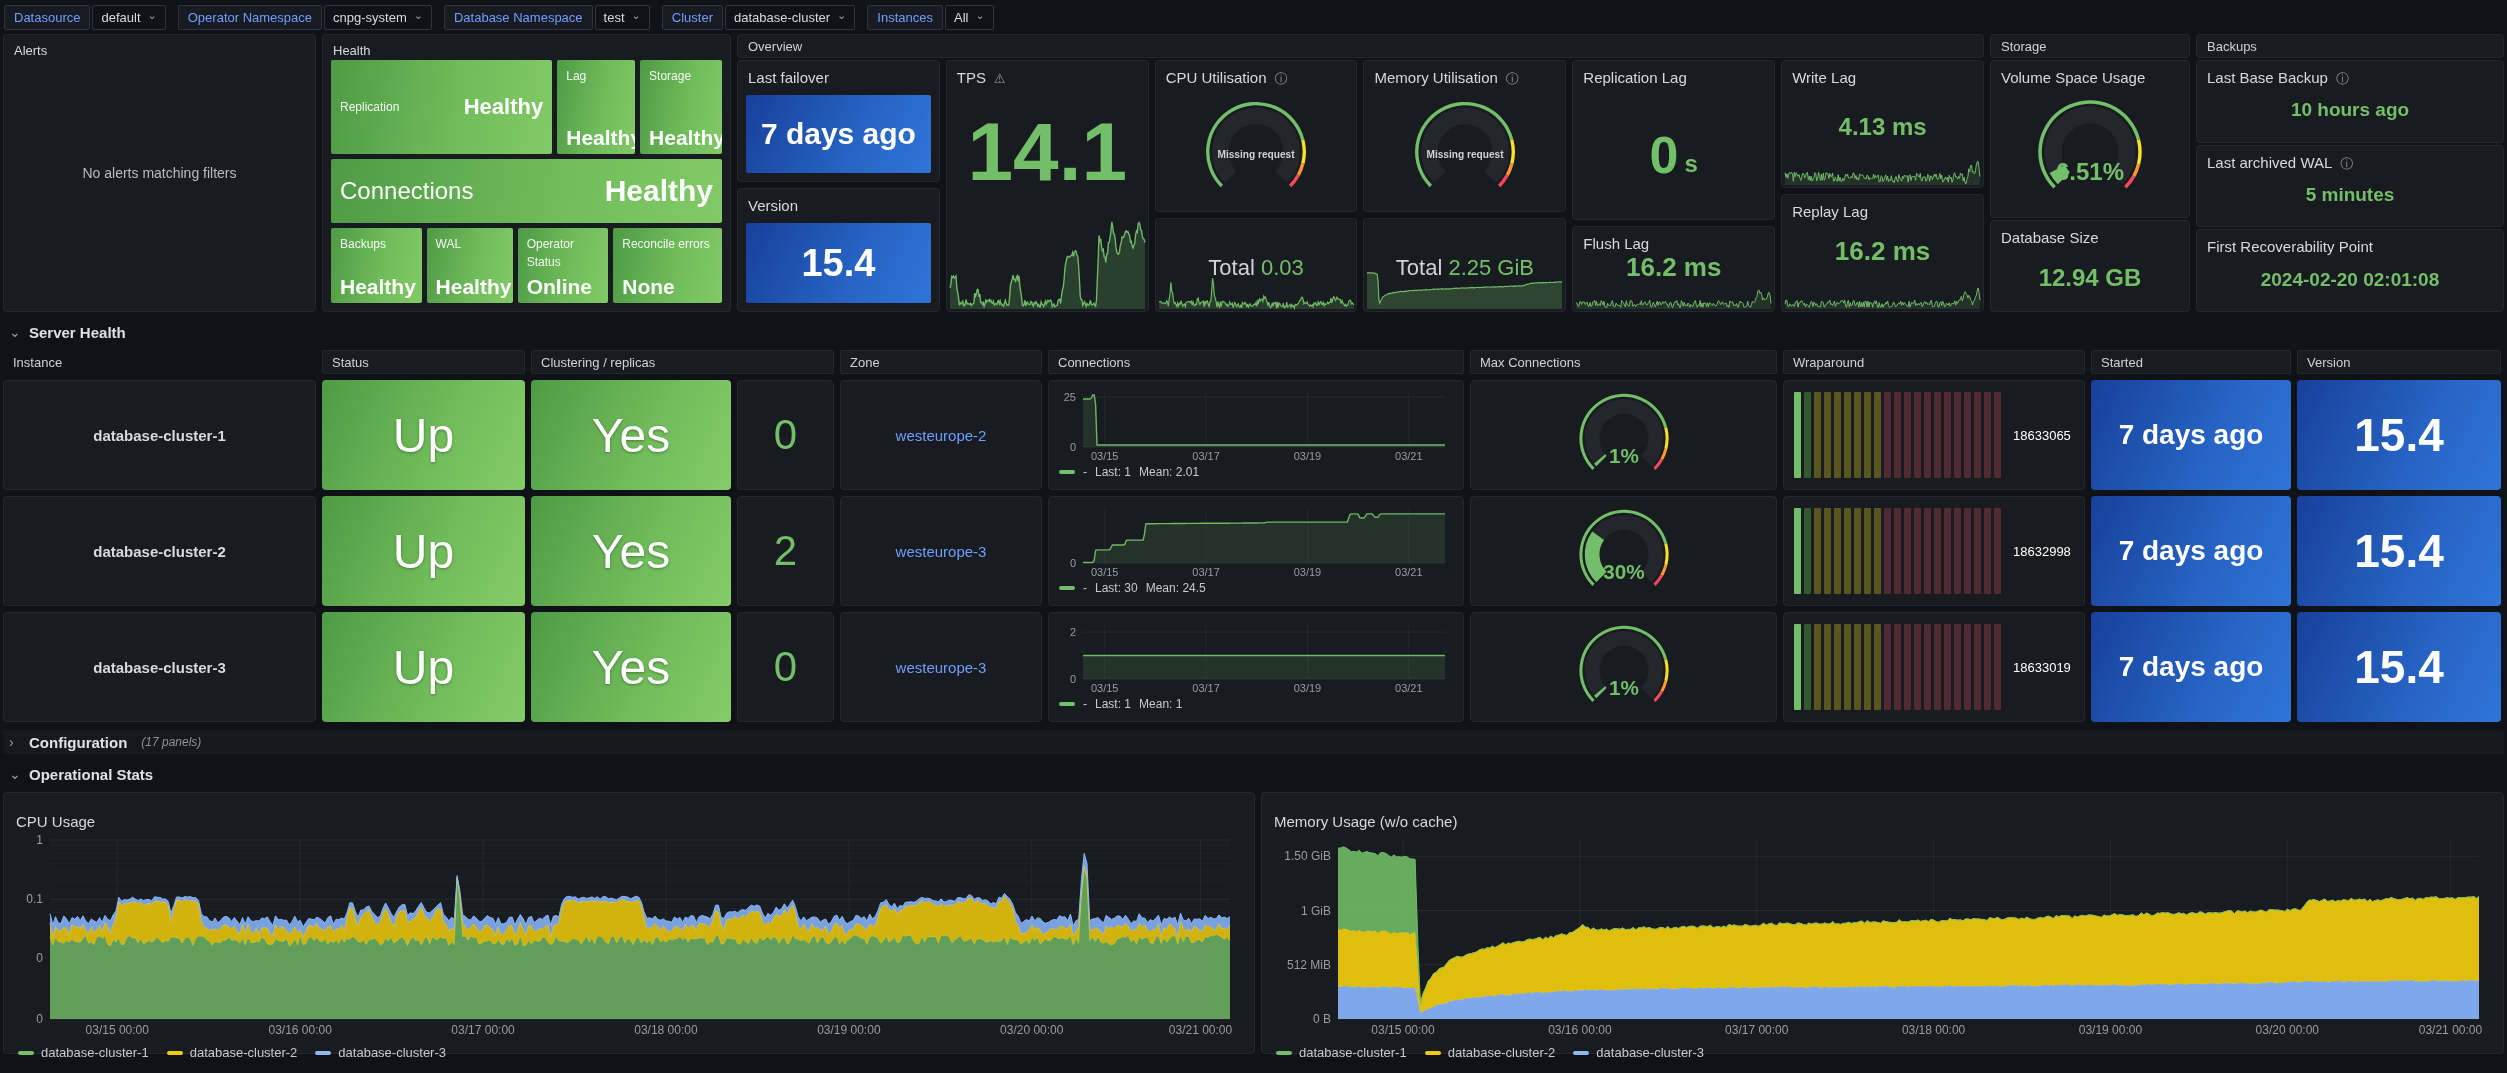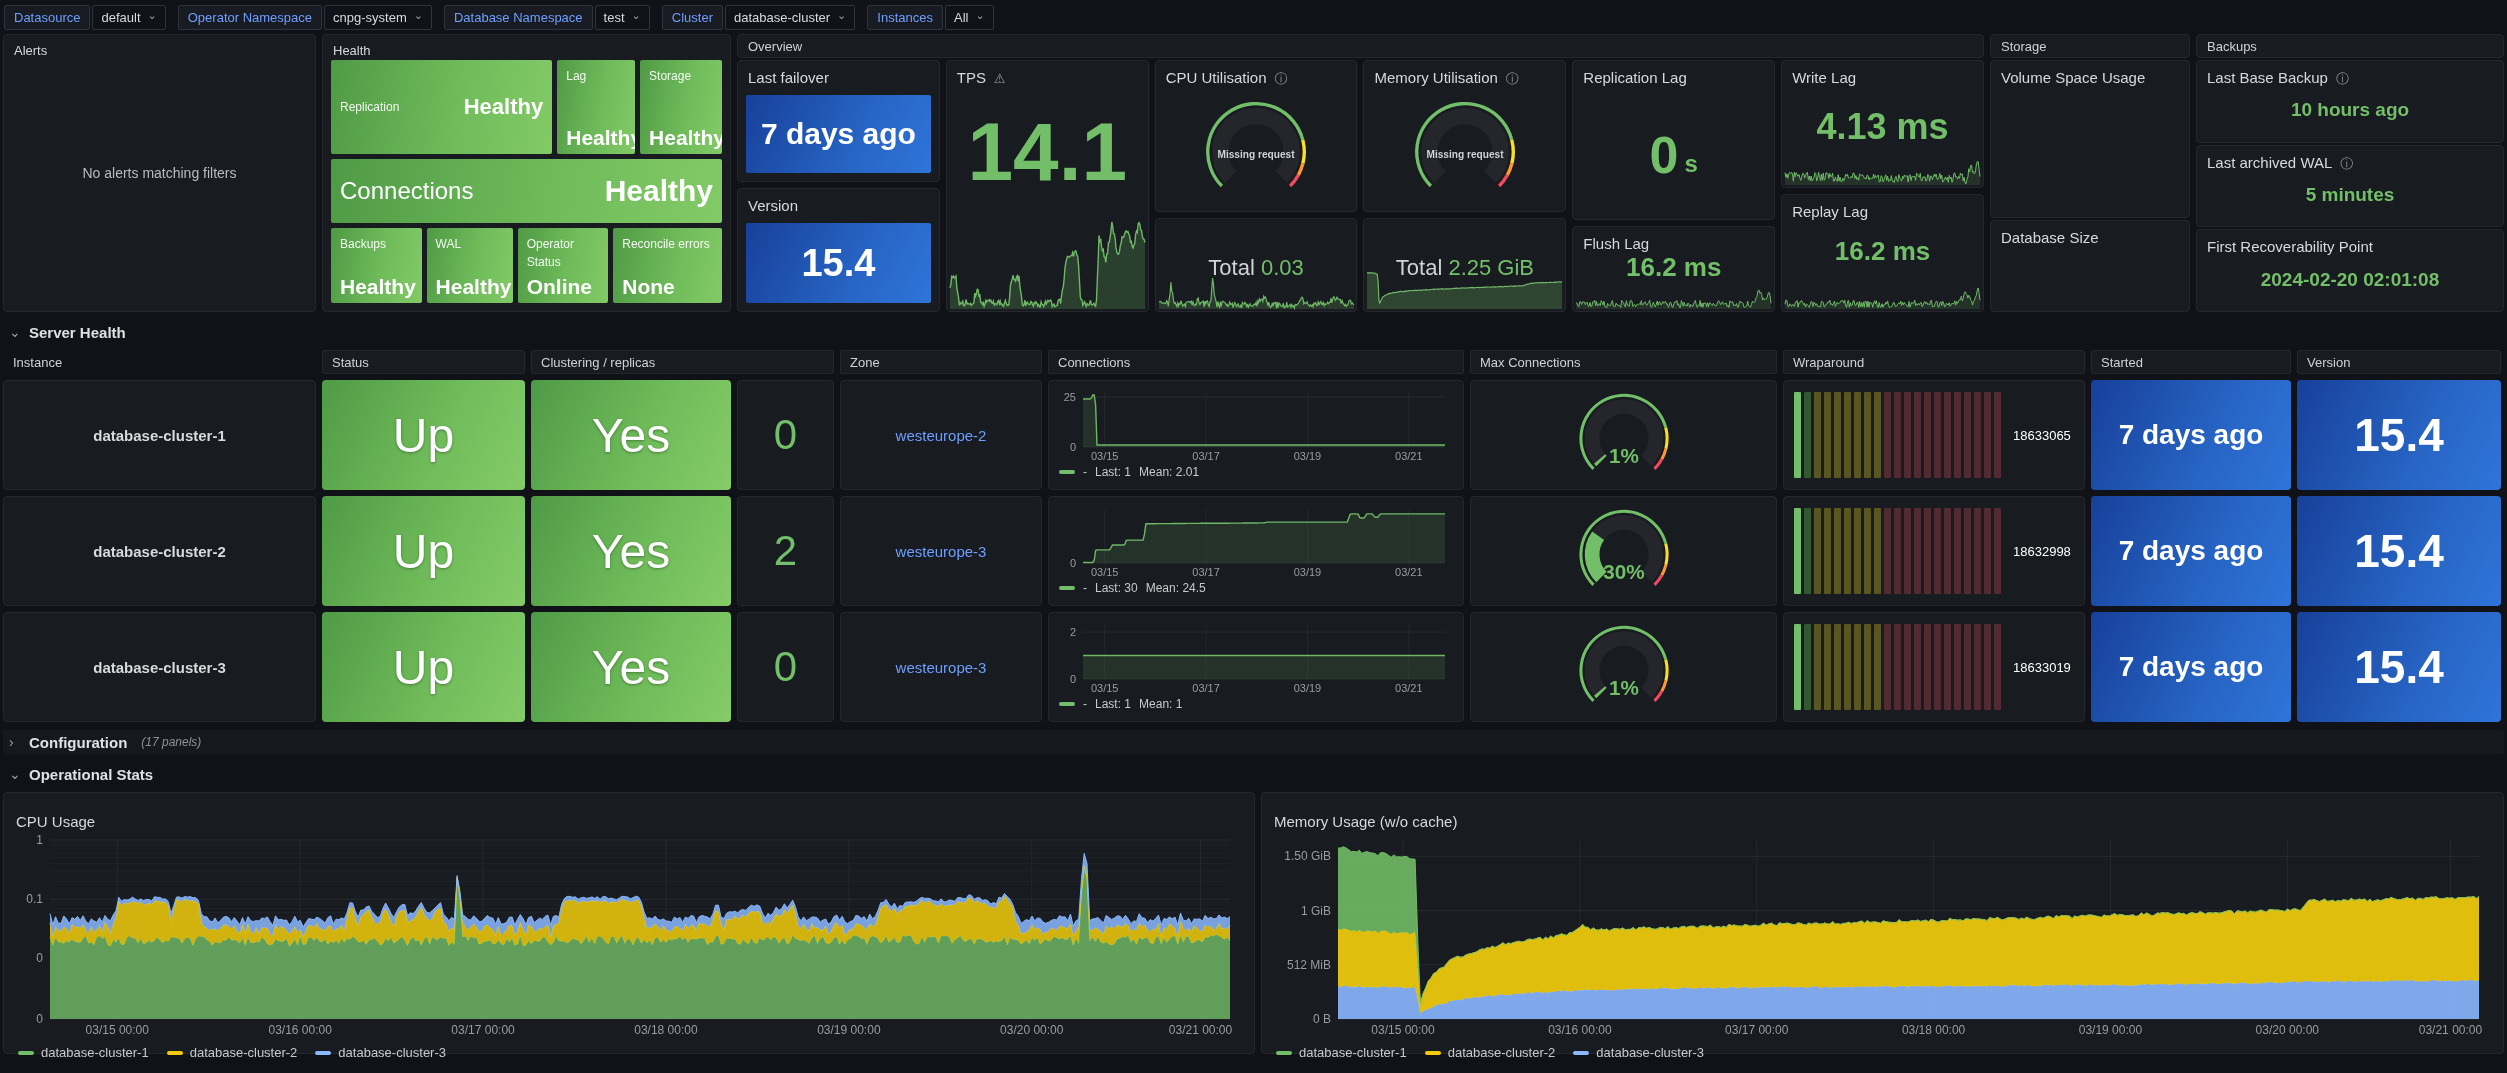--- a/index.html
+++ b/index.html
@@ -264,21 +264,21 @@
             <div class="spark-bottom" style="height:26px"><svg width="199" height="26" viewBox="0 0 199 26">
                   <path d="M2.0,18.8L2.9,19.1L3.9,21.6L4.8,22.7L5.7,17.8L6.7,17.9L7.6,20.3L8.5,17.8L9.5,18.0L10.4,18.0L11.3,20.6L12.3,18.6L13.2,18.2L14.1,22.1L15.1,22.3L16.0,18.3L16.9,22.4L17.9,22.2L18.8,17.8L19.7,17.8L20.7,16.3L21.6,21.6L22.5,17.2L23.5,22.1L24.4,20.9L25.3,19.6L26.3,21.5L27.2,16.6L28.1,18.6L29.1,20.9L30.0,17.2L30.9,22.8L31.9,23.0L32.8,23.6L33.7,19.4L34.7,21.4L35.6,21.6L36.5,21.6L37.5,18.4L38.4,16.6L39.3,22.1L40.3,22.7L41.2,22.5L42.1,19.2L43.1,20.9L44.0,21.5L44.9,21.0L45.9,22.0L46.8,23.5L47.7,16.4L48.7,17.8L49.6,18.6L50.5,21.7L51.4,23.0L52.4,16.7L53.3,21.0L54.2,21.4L55.2,22.3L56.1,17.0L57.0,16.6L58.0,17.3L58.9,22.4L59.8,21.1L60.8,20.6L61.7,22.6L62.6,20.8L63.6,20.3L64.5,20.6L65.4,19.6L66.4,20.7L67.3,16.7L68.2,21.1L69.2,20.5L70.1,18.8L71.0,17.7L72.0,20.2L72.9,21.2L73.8,19.4L74.8,18.7L75.7,16.3L76.6,22.0L77.6,23.4L78.5,20.7L79.4,18.1L80.4,21.3L81.3,23.0L82.2,20.5L83.2,17.1L84.1,21.3L85.0,17.9L86.0,18.2L86.9,20.9L87.8,19.9L88.8,17.5L89.7,19.3L90.6,18.6L91.6,17.2L92.5,20.3L93.4,19.9L94.4,23.3L95.3,21.4L96.2,18.0L97.2,19.2L98.1,23.1L99.0,23.1L100.0,19.6L100.9,17.7L101.8,18.4L102.8,16.5L103.7,21.0L104.6,19.7L105.6,23.3L106.5,23.4L107.4,16.6L108.4,19.1L109.3,22.2L110.2,18.2L111.2,21.7L112.1,20.8L113.0,22.1L114.0,19.0L114.9,20.6L115.8,23.2L116.8,20.4L117.7,21.4L118.6,22.8L119.6,20.0L120.5,17.5L121.4,16.5L122.4,21.5L123.3,23.4L124.2,20.8L125.2,21.8L126.1,16.4L127.0,23.0L128.0,19.1L128.9,23.3L129.8,18.8L130.8,19.3L131.7,19.0L132.6,22.8L133.6,18.8L134.5,22.8L135.4,18.8L136.4,19.1L137.3,20.6L138.2,21.5L139.2,19.4L140.1,20.2L141.0,21.8L142.0,22.1L142.9,20.5L143.8,17.6L144.8,16.7L145.7,18.7L146.6,20.7L147.6,18.9L148.5,17.7L149.4,20.2L150.3,19.8L151.3,19.8L152.2,18.8L153.1,22.5L154.1,21.2L155.0,23.4L155.9,16.9L156.9,18.3L157.8,18.2L158.7,17.7L159.7,21.7L160.6,21.2L161.5,21.5L162.5,19.5L163.4,22.9L164.3,23.2L165.3,18.7L166.2,17.0L167.1,18.7L168.1,18.3L169.0,19.4L169.9,22.9L170.9,23.3L171.8,22.5L172.7,22.0L173.7,17.1L174.6,21.7L175.5,22.7L176.5,23.1L177.4,20.7L178.3,17.5L179.3,17.9L180.2,18.6L181.1,17.4L182.1,13.7L183.0,12.3L183.9,7.0L184.9,5.9L185.8,9.2L186.7,8.0L187.7,10.4L188.6,16.1L189.5,13.9L190.5,15.5L191.4,15.4L192.3,15.1L193.3,12.9L194.2,9.2L195.1,8.3L196.1,11.8L197.0,19.3L197.0,25.0L196.1,25.0L195.1,25.0L194.2,25.0L193.3,25.0L192.3,25.0L191.4,25.0L190.5,25.0L189.5,25.0L188.6,25.0L187.7,25.0L186.7,25.0L185.8,25.0L184.9,25.0L183.9,25.0L183.0,25.0L182.1,25.0L181.1,25.0L180.2,25.0L179.3,25.0L178.3,25.0L177.4,25.0L176.5,25.0L175.5,25.0L174.6,25.0L173.7,25.0L172.7,25.0L171.8,25.0L170.9,25.0L169.9,25.0L169.0,25.0L168.1,25.0L167.1,25.0L166.2,25.0L165.3,25.0L164.3,25.0L163.4,25.0L162.5,25.0L161.5,25.0L160.6,25.0L159.7,25.0L158.7,25.0L157.8,25.0L156.9,25.0L155.9,25.0L155.0,25.0L154.1,25.0L153.1,25.0L152.2,25.0L151.3,25.0L150.3,25.0L149.4,25.0L148.5,25.0L147.6,25.0L146.6,25.0L145.7,25.0L144.8,25.0L143.8,25.0L142.9,25.0L142.0,25.0L141.0,25.0L140.1,25.0L139.2,25.0L138.2,25.0L137.3,25.0L136.4,25.0L135.4,25.0L134.5,25.0L133.6,25.0L132.6,25.0L131.7,25.0L130.8,25.0L129.8,25.0L128.9,25.0L128.0,25.0L127.0,25.0L126.1,25.0L125.2,25.0L124.2,25.0L123.3,25.0L122.4,25.0L121.4,25.0L120.5,25.0L119.6,25.0L118.6,25.0L117.7,25.0L116.8,25.0L115.8,25.0L114.9,25.0L114.0,25.0L113.0,25.0L112.1,25.0L111.2,25.0L110.2,25.0L109.3,25.0L108.4,25.0L107.4,25.0L106.5,25.0L105.6,25.0L104.6,25.0L103.7,25.0L102.8,25.0L101.8,25.0L100.9,25.0L100.0,25.0L99.0,25.0L98.1,25.0L97.2,25.0L96.2,25.0L95.3,25.0L94.4,25.0L93.4,25.0L92.5,25.0L91.6,25.0L90.6,25.0L89.7,25.0L88.8,25.0L87.8,25.0L86.9,25.0L86.0,25.0L85.0,25.0L84.1,25.0L83.2,25.0L82.2,25.0L81.3,25.0L80.4,25.0L79.4,25.0L78.5,25.0L77.6,25.0L76.6,25.0L75.7,25.0L74.8,25.0L73.8,25.0L72.9,25.0L72.0,25.0L71.0,25.0L70.1,25.0L69.2,25.0L68.2,25.0L67.3,25.0L66.4,25.0L65.4,25.0L64.5,25.0L63.6,25.0L62.6,25.0L61.7,25.0L60.8,25.0L59.8,25.0L58.9,25.0L58.0,25.0L57.0,25.0L56.1,25.0L55.2,25.0L54.2,25.0L53.3,25.0L52.4,25.0L51.4,25.0L50.5,25.0L49.6,25.0L48.7,25.0L47.7,25.0L46.8,25.0L45.9,25.0L44.9,25.0L44.0,25.0L43.1,25.0L42.1,25.0L41.2,25.0L40.3,25.0L39.3,25.0L38.4,25.0L37.5,25.0L36.5,25.0L35.6,25.0L34.7,25.0L33.7,25.0L32.8,25.0L31.9,25.0L30.9,25.0L30.0,25.0L29.1,25.0L28.1,25.0L27.2,25.0L26.3,25.0L25.3,25.0L24.4,25.0L23.5,25.0L22.5,25.0L21.6,25.0L20.7,25.0L19.7,25.0L18.8,25.0L17.9,25.0L16.9,25.0L16.0,25.0L15.1,25.0L14.1,25.0L13.2,25.0L12.3,25.0L11.3,25.0L10.4,25.0L9.5,25.0L8.5,25.0L7.6,25.0L6.7,25.0L5.7,25.0L4.8,25.0L3.9,25.0L2.9,25.0L2.0,25.0Z" fill="#73bf69" fill-opacity="0.15" stroke="none"></path>
                   <path d="M2.0,18.8L2.9,19.1L3.9,21.6L4.8,22.7L5.7,17.8L6.7,17.9L7.6,20.3L8.5,17.8L9.5,18.0L10.4,18.0L11.3,20.6L12.3,18.6L13.2,18.2L14.1,22.1L15.1,22.3L16.0,18.3L16.9,22.4L17.9,22.2L18.8,17.8L19.7,17.8L20.7,16.3L21.6,21.6L22.5,17.2L23.5,22.1L24.4,20.9L25.3,19.6L26.3,21.5L27.2,16.6L28.1,18.6L29.1,20.9L30.0,17.2L30.9,22.8L31.9,23.0L32.8,23.6L33.7,19.4L34.7,21.4L35.6,21.6L36.5,21.6L37.5,18.4L38.4,16.6L39.3,22.1L40.3,22.7L41.2,22.5L42.1,19.2L43.1,20.9L44.0,21.5L44.9,21.0L45.9,22.0L46.8,23.5L47.7,16.4L48.7,17.8L49.6,18.6L50.5,21.7L51.4,23.0L52.4,16.7L53.3,21.0L54.2,21.4L55.2,22.3L56.1,17.0L57.0,16.6L58.0,17.3L58.9,22.4L59.8,21.1L60.8,20.6L61.7,22.6L62.6,20.8L63.6,20.3L64.5,20.6L65.4,19.6L66.4,20.7L67.3,16.7L68.2,21.1L69.2,20.5L70.1,18.8L71.0,17.7L72.0,20.2L72.9,21.2L73.8,19.4L74.8,18.7L75.7,16.3L76.6,22.0L77.6,23.4L78.5,20.7L79.4,18.1L80.4,21.3L81.3,23.0L82.2,20.5L83.2,17.1L84.1,21.3L85.0,17.9L86.0,18.2L86.9,20.9L87.8,19.9L88.8,17.5L89.7,19.3L90.6,18.6L91.6,17.2L92.5,20.3L93.4,19.9L94.4,23.3L95.3,21.4L96.2,18.0L97.2,19.2L98.1,23.1L99.0,23.1L100.0,19.6L100.9,17.7L101.8,18.4L102.8,16.5L103.7,21.0L104.6,19.7L105.6,23.3L106.5,23.4L107.4,16.6L108.4,19.1L109.3,22.2L110.2,18.2L111.2,21.7L112.1,20.8L113.0,22.1L114.0,19.0L114.9,20.6L115.8,23.2L116.8,20.4L117.7,21.4L118.6,22.8L119.6,20.0L120.5,17.5L121.4,16.5L122.4,21.5L123.3,23.4L124.2,20.8L125.2,21.8L126.1,16.4L127.0,23.0L128.0,19.1L128.9,23.3L129.8,18.8L130.8,19.3L131.7,19.0L132.6,22.8L133.6,18.8L134.5,22.8L135.4,18.8L136.4,19.1L137.3,20.6L138.2,21.5L139.2,19.4L140.1,20.2L141.0,21.8L142.0,22.1L142.9,20.5L143.8,17.6L144.8,16.7L145.7,18.7L146.6,20.7L147.6,18.9L148.5,17.7L149.4,20.2L150.3,19.8L151.3,19.8L152.2,18.8L153.1,22.5L154.1,21.2L155.0,23.4L155.9,16.9L156.9,18.3L157.8,18.2L158.7,17.7L159.7,21.7L160.6,21.2L161.5,21.5L162.5,19.5L163.4,22.9L164.3,23.2L165.3,18.7L166.2,17.0L167.1,18.7L168.1,18.3L169.0,19.4L169.9,22.9L170.9,23.3L171.8,22.5L172.7,22.0L173.7,17.1L174.6,21.7L175.5,22.7L176.5,23.1L177.4,20.7L178.3,17.5L179.3,17.9L180.2,18.6L181.1,17.4L182.1,13.7L183.0,12.3L183.9,7.0L184.9,5.9L185.8,9.2L186.7,8.0L187.7,10.4L188.6,16.1L189.5,13.9L190.5,15.5L191.4,15.4L192.3,15.1L193.3,12.9L194.2,9.2L195.1,8.3L196.1,11.8L197.0,19.3" fill="none" stroke="#73bf69" stroke-width="1" stroke-opacity="0.95"></path>
                 </svg></div>
           </div>
         </div>
         <div class="ov-col">
           <div class="panel" style="height:128px">
             <div class="ptitle">Write Lag</div>
             <div class="stat-center" style="top:40px;bottom:34px">
-              <span class="gv" style="font-size:36px;font-weight:700">4.13 ms</span>
+              <span class="gv" style="font-size:24px;font-weight:700">4.13 ms</span>
             </div>
             <div class="spark-bottom" style="height:32px"><svg width="199" height="32" viewBox="0 0 199 32">
                   <path d="M2.0,18.6L2.9,23.3L3.9,19.9L4.8,24.3L5.7,20.1L6.7,18.4L7.6,19.7L8.5,18.4L9.5,19.9L10.4,27.2L11.3,18.1L12.3,22.7L13.2,18.6L14.1,20.5L15.1,22.3L16.0,20.6L16.9,24.2L17.9,26.4L18.8,22.3L19.7,19.4L20.7,19.7L21.6,24.1L22.5,22.0L23.5,18.9L24.4,18.3L25.3,25.6L26.3,22.0L27.2,26.6L28.1,22.0L29.1,27.0L30.0,25.0L30.9,23.9L31.9,18.6L32.8,19.6L33.7,26.9L34.7,24.1L35.6,18.3L36.5,22.6L37.5,26.5L38.4,20.1L39.3,26.3L40.3,19.0L41.2,26.2L42.1,24.7L43.1,18.6L44.0,20.0L44.9,19.5L45.9,24.5L46.8,19.4L47.7,22.4L48.7,22.5L49.6,19.2L50.5,27.2L51.4,26.8L52.4,22.9L53.3,26.6L54.2,27.4L55.2,20.6L56.1,27.1L57.0,23.1L58.0,27.6L58.9,27.6L59.8,24.1L60.8,26.7L61.7,24.7L62.6,20.4L63.6,22.0L64.5,20.1L65.4,23.9L66.4,24.2L67.3,24.0L68.2,22.4L69.2,23.7L70.1,19.0L71.0,19.1L72.0,24.4L72.9,21.5L73.8,25.5L74.8,23.6L75.7,26.2L76.6,20.0L77.6,20.9L78.5,21.5L79.4,20.6L80.4,22.4L81.3,24.3L82.2,23.6L83.2,25.1L84.1,21.0L85.0,21.6L86.0,25.9L86.9,23.5L87.8,24.5L88.8,24.6L89.7,24.3L90.6,20.1L91.6,24.3L92.5,21.4L93.4,23.4L94.4,22.5L95.3,20.9L96.2,27.8L97.2,27.7L98.1,21.7L99.0,22.7L100.0,27.9L100.9,25.9L101.8,22.9L102.8,20.8L103.7,26.5L104.6,22.2L105.6,27.4L106.5,25.8L107.4,26.3L108.4,21.6L109.3,27.3L110.2,26.8L111.2,28.5L112.1,24.2L113.0,22.3L114.0,26.1L114.9,27.8L115.8,20.5L116.8,24.0L117.7,25.2L118.6,27.2L119.6,22.1L120.5,24.5L121.4,21.0L122.4,22.2L123.3,22.1L124.2,21.7L125.2,28.1L126.1,21.7L127.0,20.6L128.0,26.5L128.9,22.5L129.8,22.4L130.8,22.5L131.7,22.4L132.6,26.2L133.6,19.3L134.5,20.1L135.4,22.1L136.4,23.3L137.3,19.4L138.2,26.7L139.2,26.7L140.1,22.8L141.0,23.5L142.0,22.6L142.9,27.2L143.8,26.1L144.8,20.4L145.7,21.6L146.6,27.3L147.6,22.0L148.5,22.1L149.4,25.6L150.3,23.6L151.3,20.2L152.2,22.6L153.1,20.0L154.1,25.1L155.0,25.4L155.9,23.6L156.9,19.4L157.8,24.8L158.7,21.1L159.7,28.0L160.6,27.5L161.5,24.6L162.5,22.9L163.4,25.9L164.3,23.3L165.3,28.2L166.2,21.3L167.1,24.7L168.1,23.0L169.0,28.3L169.9,25.7L170.9,19.5L171.8,18.9L172.7,23.0L173.7,22.6L174.6,25.1L175.5,22.5L176.5,24.3L177.4,19.0L178.3,21.2L179.3,19.8L180.2,27.0L181.1,23.2L182.1,29.0L183.0,29.8L183.9,25.7L184.9,22.9L185.8,14.7L186.7,17.9L187.7,11.5L188.6,11.2L189.5,18.3L190.5,17.2L191.4,19.8L192.3,18.3L193.3,11.0L194.2,7.8L195.1,7.5L196.1,15.2L197.0,22.6L197.0,31.0L196.1,31.0L195.1,31.0L194.2,31.0L193.3,31.0L192.3,31.0L191.4,31.0L190.5,31.0L189.5,31.0L188.6,31.0L187.7,31.0L186.7,31.0L185.8,31.0L184.9,31.0L183.9,31.0L183.0,31.0L182.1,31.0L181.1,31.0L180.2,31.0L179.3,31.0L178.3,31.0L177.4,31.0L176.5,31.0L175.5,31.0L174.6,31.0L173.7,31.0L172.7,31.0L171.8,31.0L170.9,31.0L169.9,31.0L169.0,31.0L168.1,31.0L167.1,31.0L166.2,31.0L165.3,31.0L164.3,31.0L163.4,31.0L162.5,31.0L161.5,31.0L160.6,31.0L159.7,31.0L158.7,31.0L157.8,31.0L156.9,31.0L155.9,31.0L155.0,31.0L154.1,31.0L153.1,31.0L152.2,31.0L151.3,31.0L150.3,31.0L149.4,31.0L148.5,31.0L147.6,31.0L146.6,31.0L145.7,31.0L144.8,31.0L143.8,31.0L142.9,31.0L142.0,31.0L141.0,31.0L140.1,31.0L139.2,31.0L138.2,31.0L137.3,31.0L136.4,31.0L135.4,31.0L134.5,31.0L133.6,31.0L132.6,31.0L131.7,31.0L130.8,31.0L129.8,31.0L128.9,31.0L128.0,31.0L127.0,31.0L126.1,31.0L125.2,31.0L124.2,31.0L123.3,31.0L122.4,31.0L121.4,31.0L120.5,31.0L119.6,31.0L118.6,31.0L117.7,31.0L116.8,31.0L115.8,31.0L114.9,31.0L114.0,31.0L113.0,31.0L112.1,31.0L111.2,31.0L110.2,31.0L109.3,31.0L108.4,31.0L107.4,31.0L106.5,31.0L105.6,31.0L104.6,31.0L103.7,31.0L102.8,31.0L101.8,31.0L100.9,31.0L100.0,31.0L99.0,31.0L98.1,31.0L97.2,31.0L96.2,31.0L95.3,31.0L94.4,31.0L93.4,31.0L92.5,31.0L91.6,31.0L90.6,31.0L89.7,31.0L88.8,31.0L87.8,31.0L86.9,31.0L86.0,31.0L85.0,31.0L84.1,31.0L83.2,31.0L82.2,31.0L81.3,31.0L80.4,31.0L79.4,31.0L78.5,31.0L77.6,31.0L76.6,31.0L75.7,31.0L74.8,31.0L73.8,31.0L72.9,31.0L72.0,31.0L71.0,31.0L70.1,31.0L69.2,31.0L68.2,31.0L67.3,31.0L66.4,31.0L65.4,31.0L64.5,31.0L63.6,31.0L62.6,31.0L61.7,31.0L60.8,31.0L59.8,31.0L58.9,31.0L58.0,31.0L57.0,31.0L56.1,31.0L55.2,31.0L54.2,31.0L53.3,31.0L52.4,31.0L51.4,31.0L50.5,31.0L49.6,31.0L48.7,31.0L47.7,31.0L46.8,31.0L45.9,31.0L44.9,31.0L44.0,31.0L43.1,31.0L42.1,31.0L41.2,31.0L40.3,31.0L39.3,31.0L38.4,31.0L37.5,31.0L36.5,31.0L35.6,31.0L34.7,31.0L33.7,31.0L32.8,31.0L31.9,31.0L30.9,31.0L30.0,31.0L29.1,31.0L28.1,31.0L27.2,31.0L26.3,31.0L25.3,31.0L24.4,31.0L23.5,31.0L22.5,31.0L21.6,31.0L20.7,31.0L19.7,31.0L18.8,31.0L17.9,31.0L16.9,31.0L16.0,31.0L15.1,31.0L14.1,31.0L13.2,31.0L12.3,31.0L11.3,31.0L10.4,31.0L9.5,31.0L8.5,31.0L7.6,31.0L6.7,31.0L5.7,31.0L4.8,31.0L3.9,31.0L2.9,31.0L2.0,31.0Z" fill="#73bf69" fill-opacity="0.15" stroke="none"></path>
                   <path d="M2.0,18.6L2.9,23.3L3.9,19.9L4.8,24.3L5.7,20.1L6.7,18.4L7.6,19.7L8.5,18.4L9.5,19.9L10.4,27.2L11.3,18.1L12.3,22.7L13.2,18.6L14.1,20.5L15.1,22.3L16.0,20.6L16.9,24.2L17.9,26.4L18.8,22.3L19.7,19.4L20.7,19.7L21.6,24.1L22.5,22.0L23.5,18.9L24.4,18.3L25.3,25.6L26.3,22.0L27.2,26.6L28.1,22.0L29.1,27.0L30.0,25.0L30.9,23.9L31.9,18.6L32.8,19.6L33.7,26.9L34.7,24.1L35.6,18.3L36.5,22.6L37.5,26.5L38.4,20.1L39.3,26.3L40.3,19.0L41.2,26.2L42.1,24.7L43.1,18.6L44.0,20.0L44.9,19.5L45.9,24.5L46.8,19.4L47.7,22.4L48.7,22.5L49.6,19.2L50.5,27.2L51.4,26.8L52.4,22.9L53.3,26.6L54.2,27.4L55.2,20.6L56.1,27.1L57.0,23.1L58.0,27.6L58.9,27.6L59.8,24.1L60.8,26.7L61.7,24.7L62.6,20.4L63.6,22.0L64.5,20.1L65.4,23.9L66.4,24.2L67.3,24.0L68.2,22.4L69.2,23.7L70.1,19.0L71.0,19.1L72.0,24.4L72.9,21.5L73.8,25.5L74.8,23.6L75.7,26.2L76.6,20.0L77.6,20.9L78.5,21.5L79.4,20.6L80.4,22.4L81.3,24.3L82.2,23.6L83.2,25.1L84.1,21.0L85.0,21.6L86.0,25.9L86.9,23.5L87.8,24.5L88.8,24.6L89.7,24.3L90.6,20.1L91.6,24.3L92.5,21.4L93.4,23.4L94.4,22.5L95.3,20.9L96.2,27.8L97.2,27.7L98.1,21.7L99.0,22.7L100.0,27.9L100.9,25.9L101.8,22.9L102.8,20.8L103.7,26.5L104.6,22.2L105.6,27.4L106.5,25.8L107.4,26.3L108.4,21.6L109.3,27.3L110.2,26.8L111.2,28.5L112.1,24.2L113.0,22.3L114.0,26.1L114.9,27.8L115.8,20.5L116.8,24.0L117.7,25.2L118.6,27.2L119.6,22.1L120.5,24.5L121.4,21.0L122.4,22.2L123.3,22.1L124.2,21.7L125.2,28.1L126.1,21.7L127.0,20.6L128.0,26.5L128.9,22.5L129.8,22.4L130.8,22.5L131.7,22.4L132.6,26.2L133.6,19.3L134.5,20.1L135.4,22.1L136.4,23.3L137.3,19.4L138.2,26.7L139.2,26.7L140.1,22.8L141.0,23.5L142.0,22.6L142.9,27.2L143.8,26.1L144.8,20.4L145.7,21.6L146.6,27.3L147.6,22.0L148.5,22.1L149.4,25.6L150.3,23.6L151.3,20.2L152.2,22.6L153.1,20.0L154.1,25.1L155.0,25.4L155.9,23.6L156.9,19.4L157.8,24.8L158.7,21.1L159.7,28.0L160.6,27.5L161.5,24.6L162.5,22.9L163.4,25.9L164.3,23.3L165.3,28.2L166.2,21.3L167.1,24.7L168.1,23.0L169.0,28.3L169.9,25.7L170.9,19.5L171.8,18.9L172.7,23.0L173.7,22.6L174.6,25.1L175.5,22.5L176.5,24.3L177.4,19.0L178.3,21.2L179.3,19.8L180.2,27.0L181.1,23.2L182.1,29.0L183.0,29.8L183.9,25.7L184.9,22.9L185.8,14.7L186.7,17.9L187.7,11.5L188.6,11.2L189.5,18.3L190.5,17.2L191.4,19.8L192.3,18.3L193.3,11.0L194.2,7.8L195.1,7.5L196.1,15.2L197.0,22.6" fill="none" stroke="#73bf69" stroke-width="1" stroke-opacity="0.95"></path>
                 </svg></div>
           </div>
           <div class="panel" style="flex:1">
             <div class="ptitle">Replay Lag</div>
             <div class="stat-center" style="top:18px;bottom:22px">
               <span class="gv" style="font-size:26px;font-weight:700">16.2 ms</span>
@@ -289,23 +289,35 @@
                 </svg></div>
           </div>
         </div>
       </div>
     </div>
 
     <div class="ov-group" style="width:200px">
       <div class="panel group-title">Storage</div>
       <div class="panel" style="height:158px">
         <div class="ptitle">Volume Space Usage</div>
+        <div class="gauge-box" style="margin:2px auto 0 auto;width:150px;height:116px"><svg width="150" height="116" viewBox="0 0 150 116">
+              <path d="M39.64,97.36 A50,50 0 1 1 123.43,49.57" fill="none" stroke="#73bf69" stroke-width="3.5"></path>
+              <path d="M123.43,49.57 A50,50 0 0 1 123.53,74.05" fill="none" stroke="#fade2a" stroke-width="3.5"></path>
+              <path d="M123.53,74.05 A50,50 0 0 1 118.82,86.09" fill="none" stroke="#ff9830" stroke-width="3.5"></path>
+              <path d="M118.82,86.09 A50,50 0 0 1 110.36,97.36" fill="none" stroke="#f2495c" stroke-width="3.5"></path>
+              <path d="M48.84,88.16 A37,37 0 1 1 101.16,88.16" fill="none" stroke="#24262c" stroke-width="17"></path>
+              <path d="M48.84,88.16 A37,37 0 0 1 42.16,79.04" fill="none" stroke="#73bf69" stroke-width="17"></path>
+              <text x="75" y="90" text-anchor="middle" font-size="24" font-weight="bold" fill="#73bf69">6.51%</text>
+            </svg></div>
       </div>
       <div class="panel" style="flex:1">
         <div class="ptitle">Database Size</div>
+        <div class="stat-center" style="top:24px">
+          <span class="gv" style="font-size:24px;font-weight:700">12.94 GB</span>
+        </div>
       </div>
     </div>
 
     <div class="ov-group" style="width:308px">
       <div class="panel group-title">Backups</div>
       <div class="panel" style="flex:1">
         <div class="ptitle"><span>Last Base Backup</span><span class="icon-info">ⓘ</span></div>
         <div class="stat-center" style="top:18px">
           <span class="gv" style="font-size:19px;font-weight:700">10 hours ago</span>
         </div>

